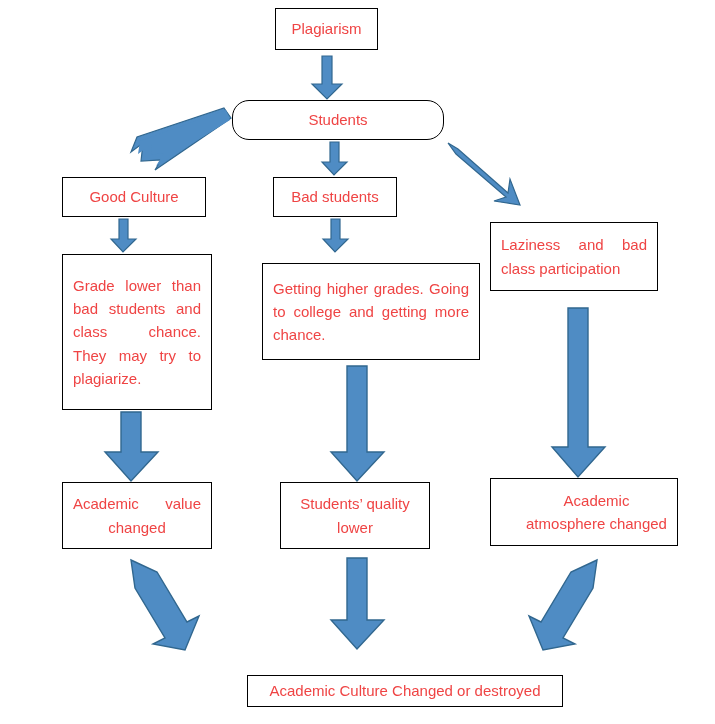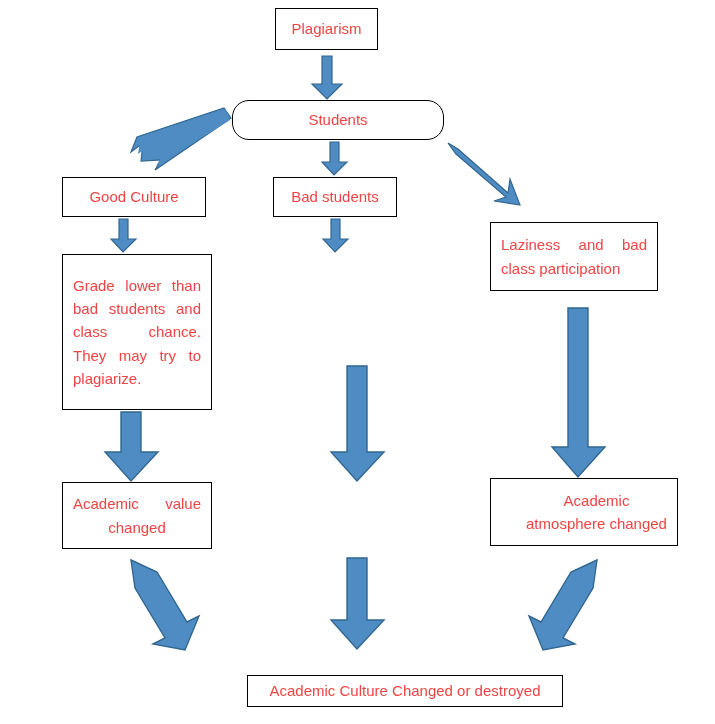--- a/index.html
+++ b/index.html
@@ -67,25 +67,31 @@
   </div>
 
   <div class="node justify-left" style="left:490px; top:222px; width:168px; height:69px;">
     <span class="txt">Laziness and bad class participation</span>
   </div>
 
   <div class="node justify-left" style="left:62px; top:254px; width:150px; height:156px;">
     <span class="txt">Grade lower than bad students and class chance. They may try to plagiarize.</span>
   </div>
 
+  <div class="node justify-left" style="left:262px; top:263px; width:218px; height:97px;">
+    <span class="txt">Getting higher grades. Going to college and getting more chance.</span>
+  </div>
 
   <div class="node justify" style="left:62px; top:482px; width:150px; height:67px;">
     <span class="txt">Academic value changed</span>
   </div>
 
+  <div class="node center" style="left:280px; top:482px; width:150px; height:67px;">
+    <span class="txt">Students’ quality lower</span>
+  </div>
 
   <div class="node center" style="left:490px; top:478px; width:188px; height:68px;padding-left:25px;">
     <span class="txt">Academic atmosphere changed</span>
   </div>
 
   <div class="node center" style="left:199px; top:675px; width:316px; height:32px;margin-left:48px;">
     <span class="txt">Academic Culture Changed or destroyed</span>
   </div>
 
   <div class="arrow" style="left:311px; top:56px; width:32px; height:44px;">

